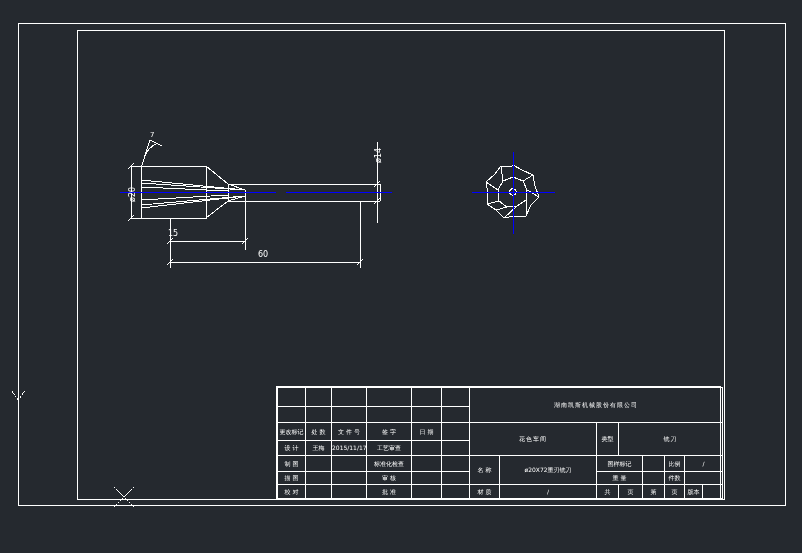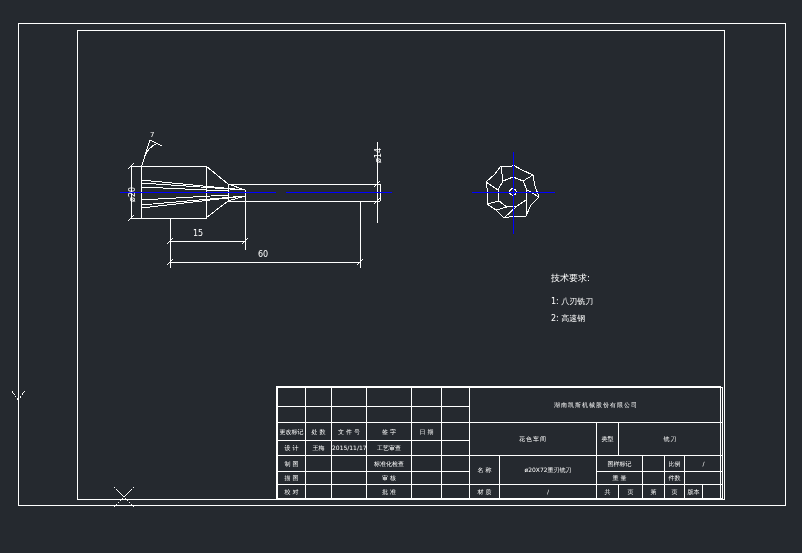--- a/index.html
+++ b/index.html
@@ -193,31 +193,26 @@
 
       <line x1="472" y1="192" x2="555" y2="192"></line>
       <line x1="513" y1="152" x2="513" y2="234"></line>
     </g>
   </svg>
 
   <div class="dimtext vert" style="left:128px; top:202px;">ø20</div>
 
   <div class="dimtext vert" style="left:374px; top:163px;">ø14</div>
 
-  <div class="dimtext" style="left:193px; top:229px;">15</div>
+  <div class="dimtext" style="left:168px; top:229px;">15</div>
 
   <div class="dimtext" style="left:258px; top:250px;">60</div>
 
   <div class="dimtext" style="left:150px; top:131px; font-size:7px;">7</div>
 
-  <div id="tech-req">
-    <div class="tr-title">技术要求:</div>
-    <div class="tr-item">1: 八刃铣刀</div>
-    <div class="tr-item">2: 高速钢</div>
-  </div>
 
   <div id="title-block">
     <table>
       <colgroup>
         <col style="width:28px">
           <col style="width:26px">
           <col style="width:35px">
         <col style="width:45px">
           <col style="width:30px">
           <col style="width:28px">

